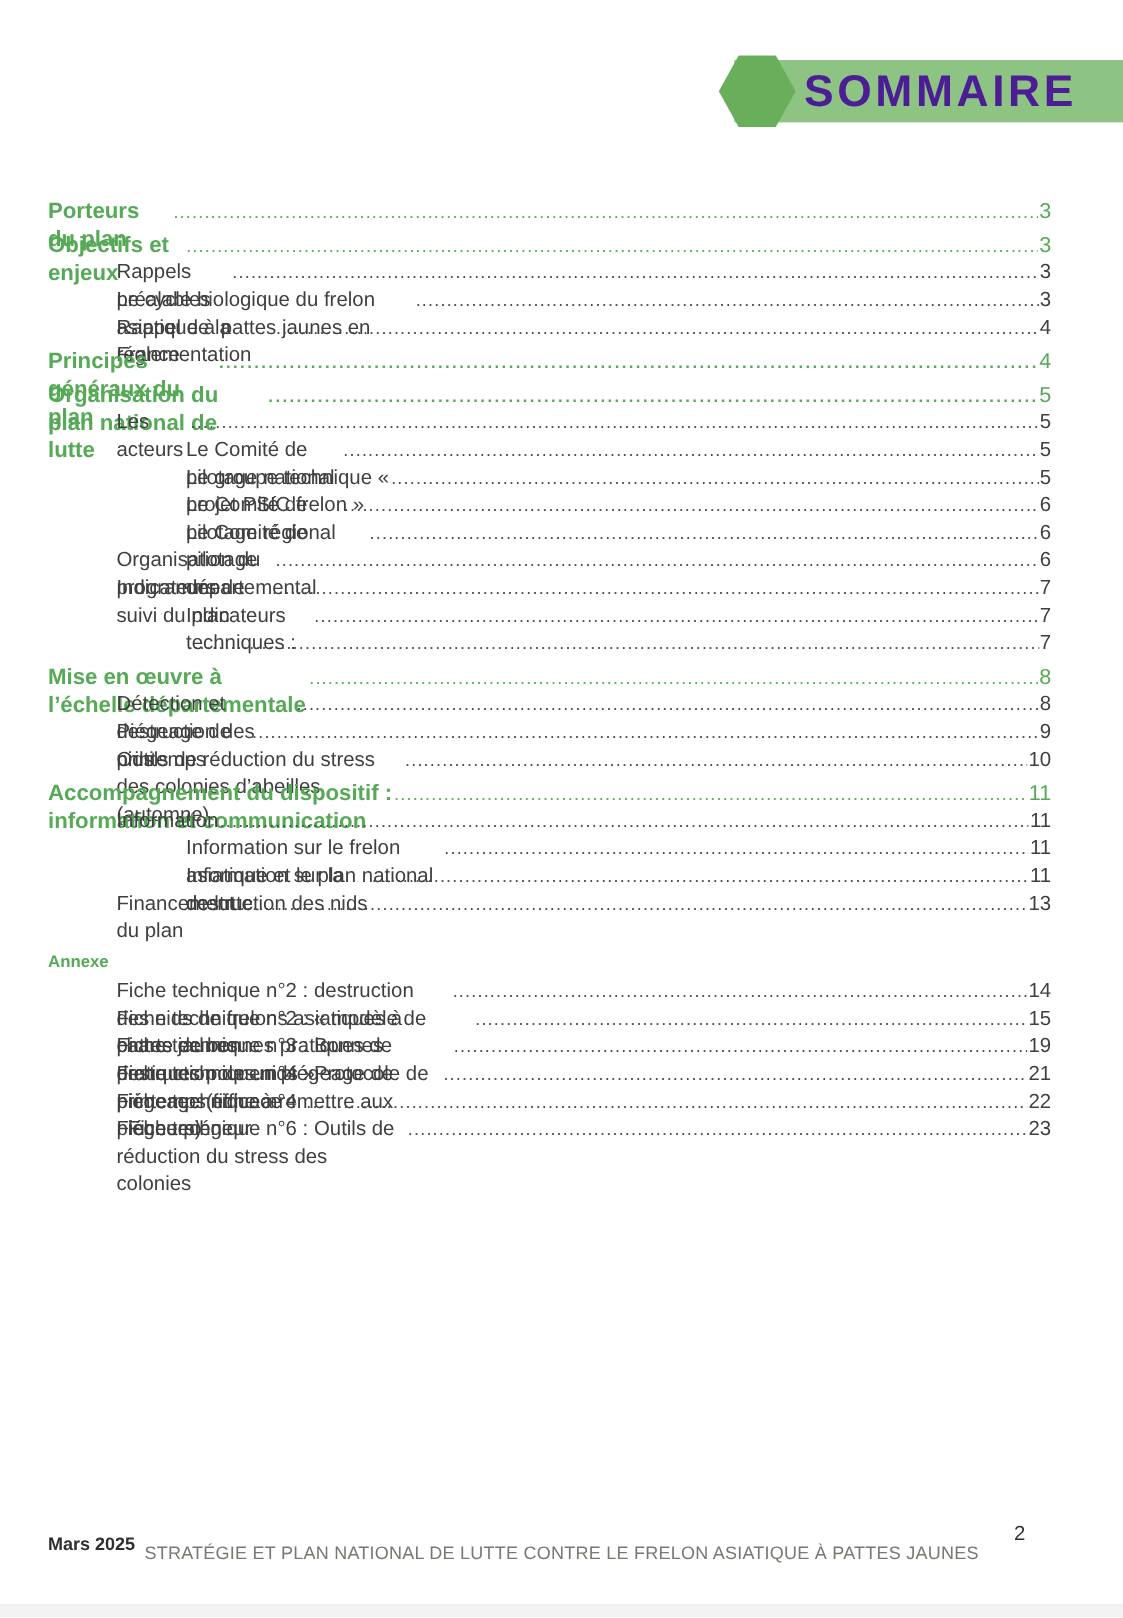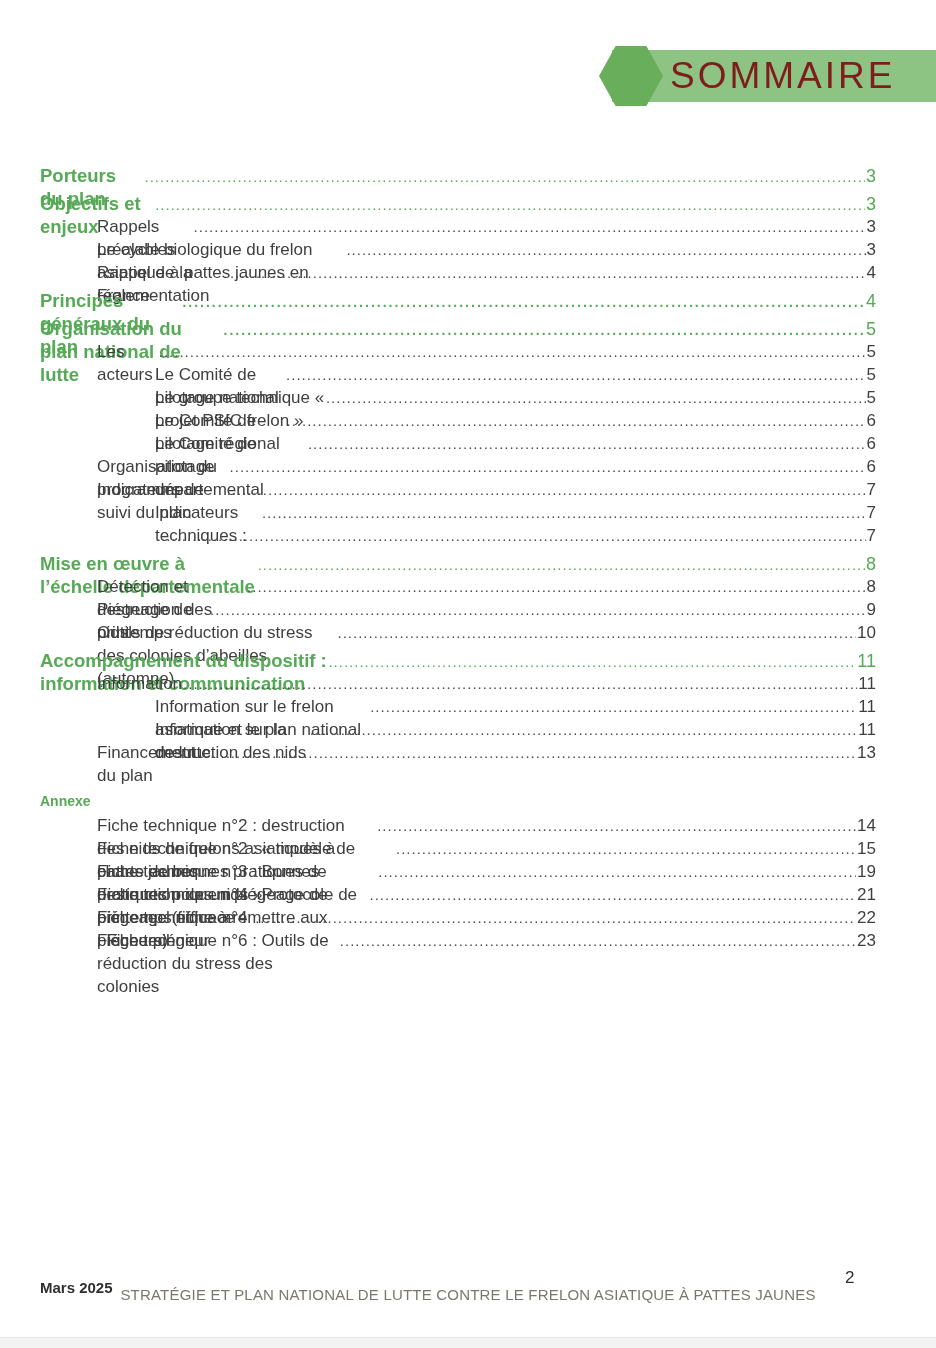--- a/index.html
+++ b/index.html
@@ -14,23 +14,23 @@
   
   .banner {
     position: absolute;
     left: 612px; right: 0; top: 50px; height: 52px;
     background: #8dc383;
     display: flex; align-items: center;
     padding-left: 58px;
     box-sizing: border-box;
   }
   .banner-title {
-    color: #7f1d1d;
+    color: #4c1d95;
     font-size: 37px;
-    font-weight: 400;
+    font-weight: 700;
     letter-spacing: 3px;
     line-height: 52px;
   }
   .hexagon {
     position: absolute;
     left: 599px; top: 46px;
     width: 64px; height: 60px;
     background: #69ae5b;
     clip-path: polygon(26% 0%, 74% 0%, 100% 50%, 74% 100%, 26% 100%, 0% 50%);
     filter: drop-shadow(2px 3px 2px rgba(60,60,60,0.35));

